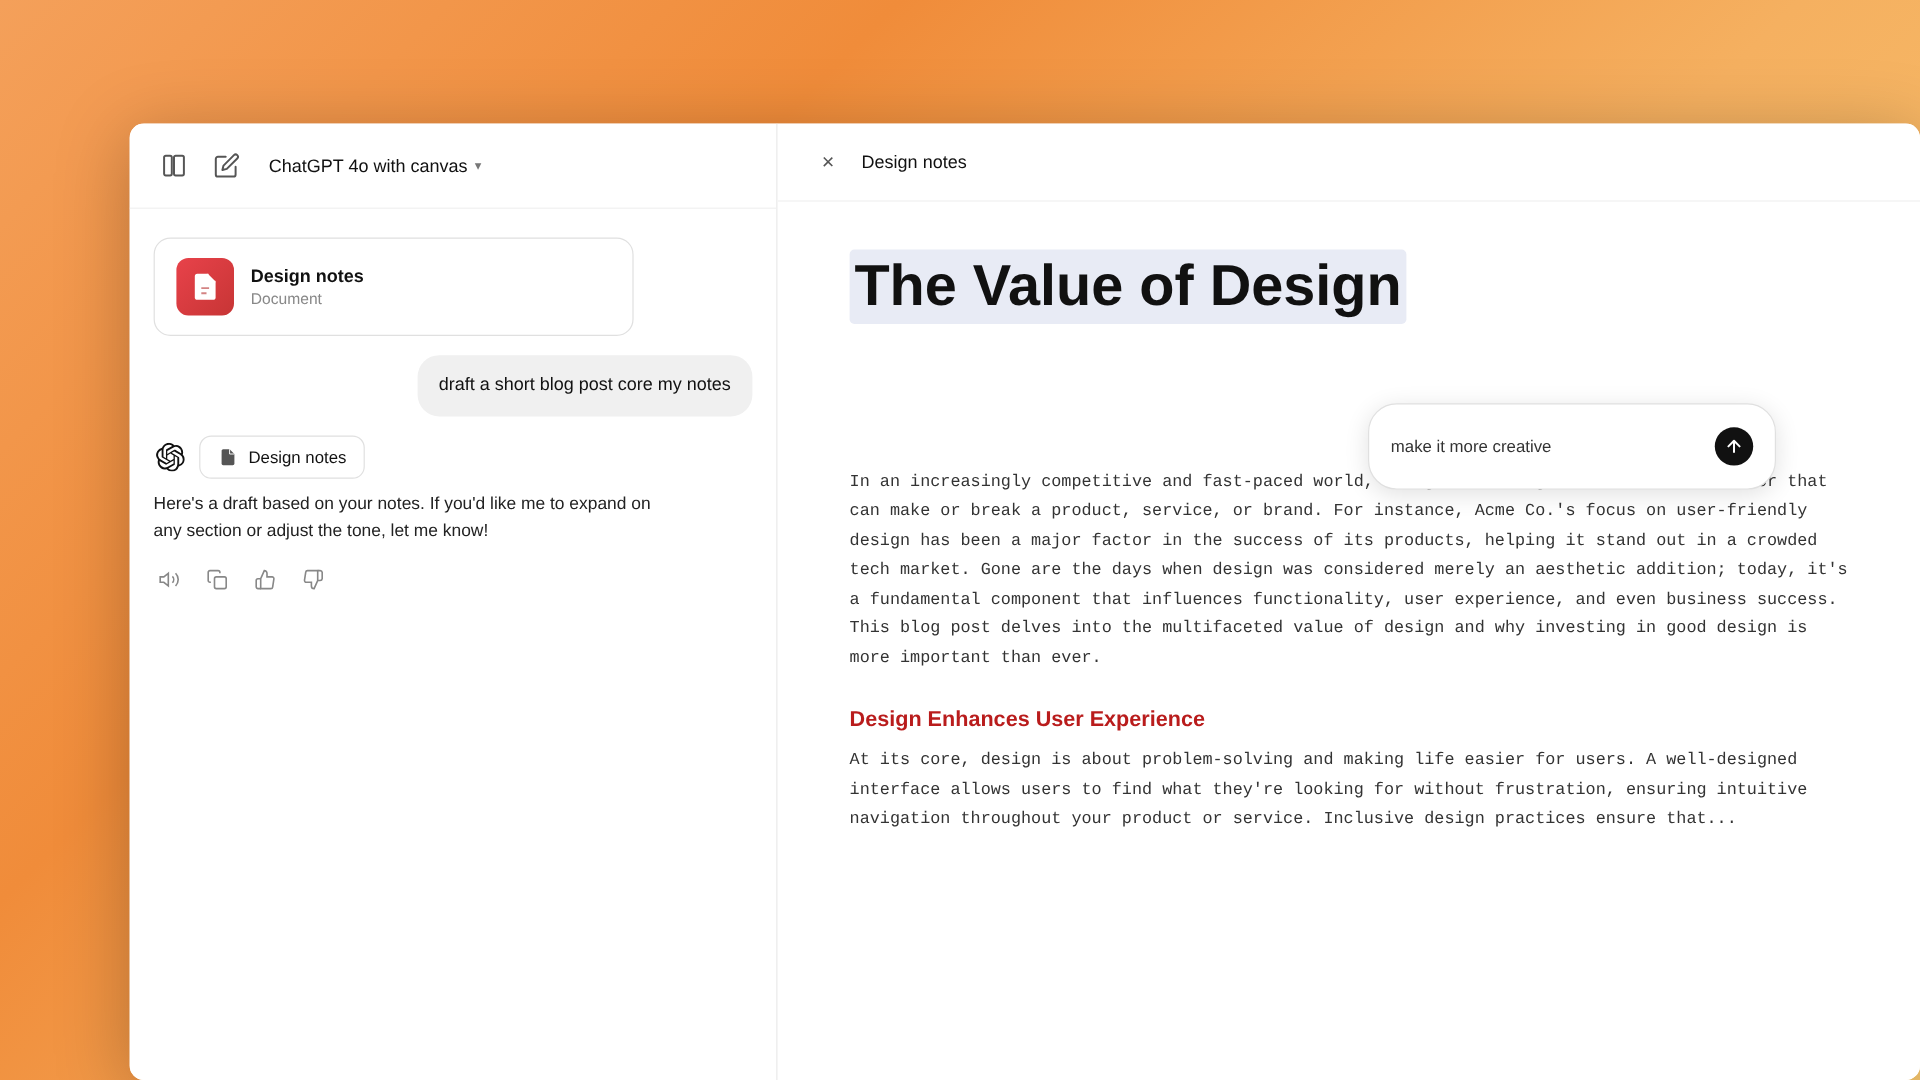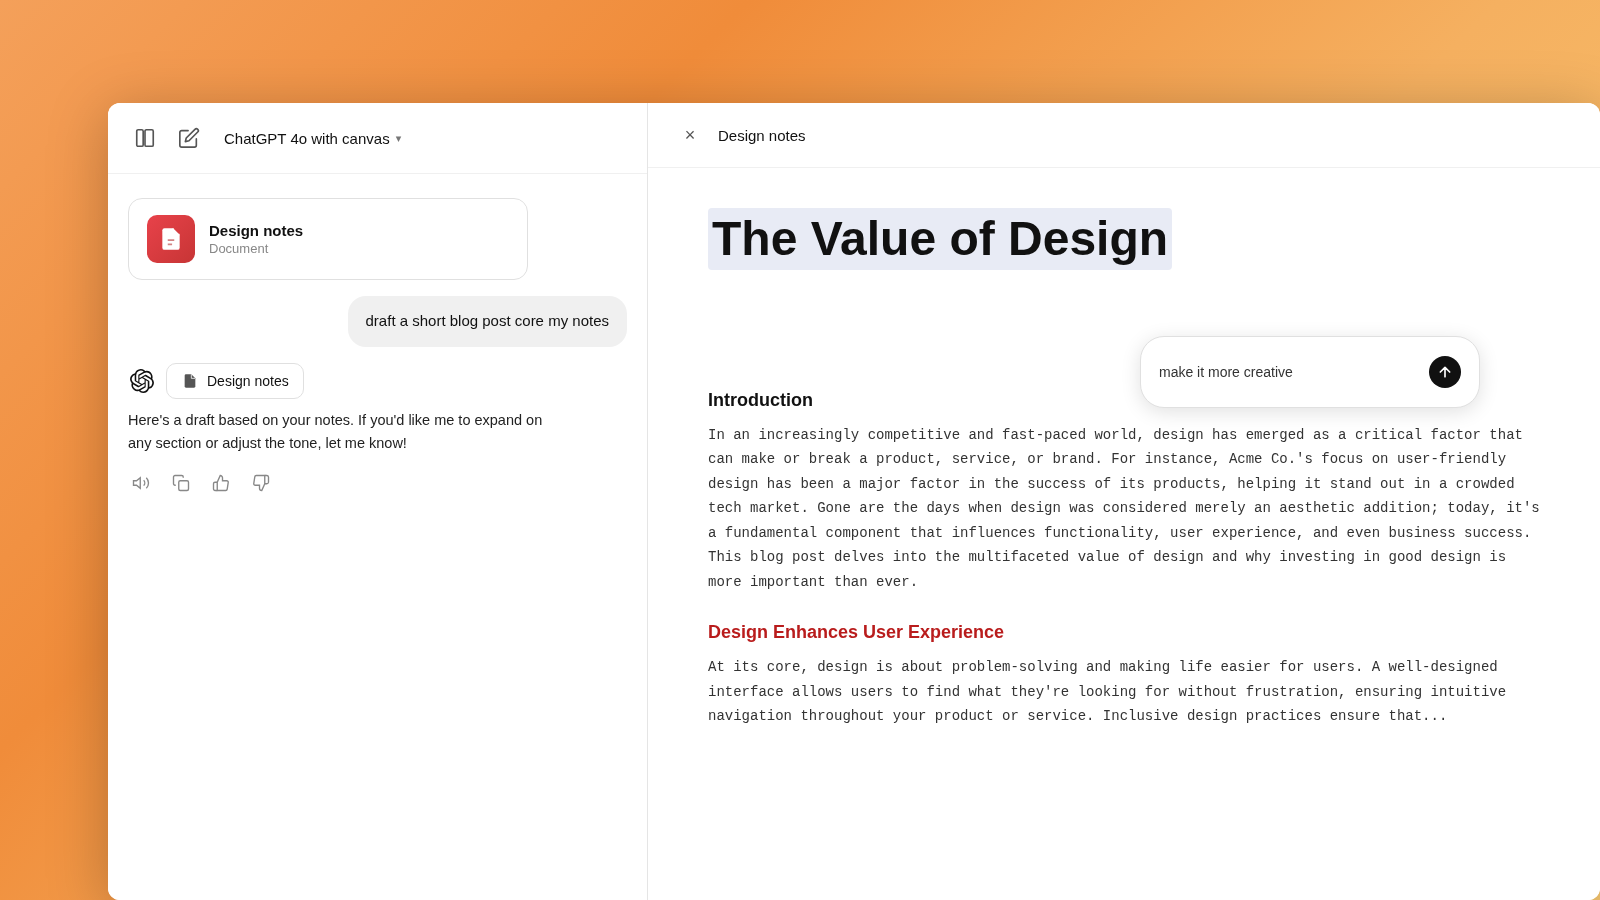--- a/index.html
+++ b/index.html
@@ -500,21 +500,20 @@
           <input class="inline-edit-input" type="text" value="make it more creative" style="">
           <div class="send-btn">
             <svg viewBox="0 0 24 24" xmlns="http://www.w3.org/2000/svg">
               <path d="M12 19V5M5 12l7-7 7 7" fill="none" stroke="white" stroke-width="2.5" stroke-linecap="round" stroke-linejoin="round"></path>
             </svg>
           </div>
         </div>
       </div>
 
       <div>
-        <h2 class="intro-heading">Introduction</h2>
         <p class="section-body">
           In an increasingly competitive and fast-paced world, design has emerged as a critical factor that can make or break a product, service, or brand. For instance, Acme Co.'s focus on user-friendly design has been a major factor in the success of its products, helping it stand out in a crowded tech market. Gone are the days when design was considered merely an aesthetic addition; today, it's a fundamental component that influences functionality, user experience, and even business success. This blog post delves into the multifaceted value of design and why investing in good design is more important than ever.
         </p>
       </div>
 
       <div>
         <h2 class="section-heading">Design Enhances User Experience</h2>
         <p class="section-body">At its core, design is about problem-solving and making life easier for users. A well-designed interface allows users to find what they're looking for without frustration, ensuring intuitive navigation throughout your product or service. Inclusive design practices ensure that...</p>
       </div>
 

